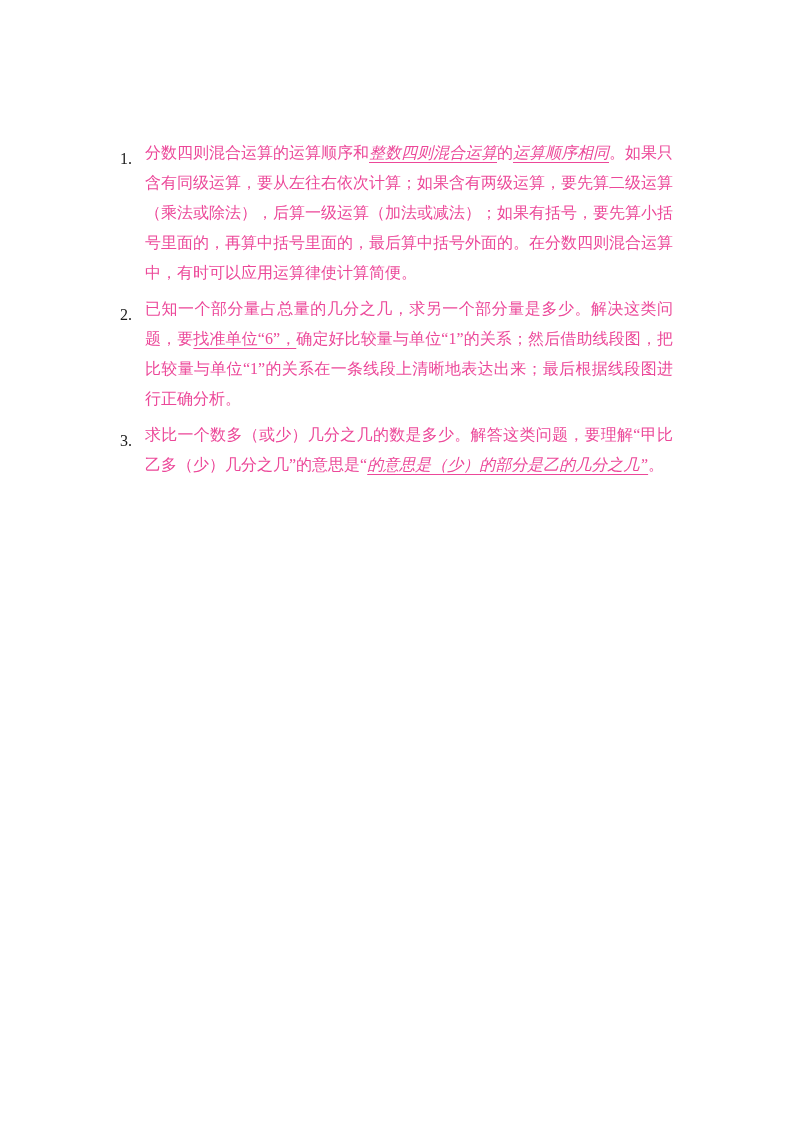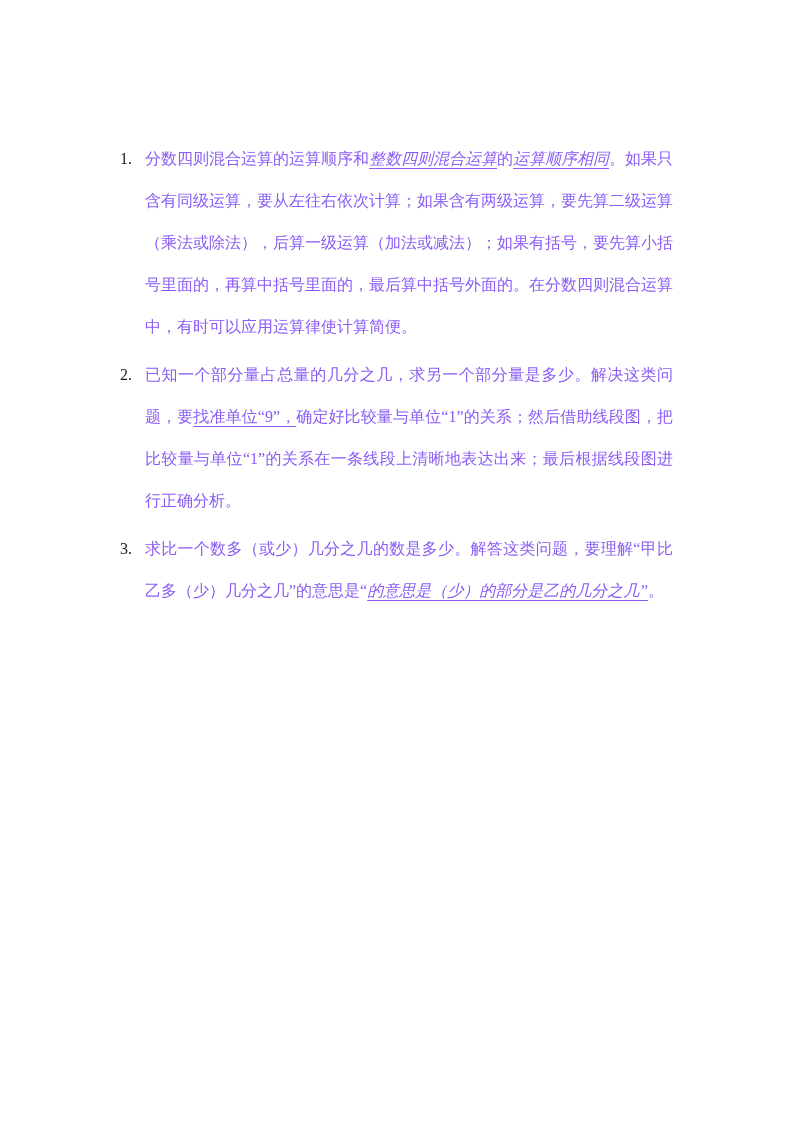--- a/index.html
+++ b/index.html
@@ -47,23 +47,23 @@
     width: 25px;
     font-size: 16px;
     line-height: 42px;
     font-family: "Liberation Serif", "DejaVu Serif", serif;
     color: #1b1b1b;
   }
   .item-text {
     flex: 1 1 auto;
     margin: 0;
     font-size: 16px;
-    line-height: 42px;
+    line-height: 30px;
     text-align: justify;
-    color: #8b5cf6;
+    color: #ec4899;
   }
   .seg { white-space: normal; }
   .seg-iu {
     font-style: italic;
     text-decoration: underline;
     text-underline-offset: 4px;
     text-decoration-thickness: 1px;
   }
   .seg-u {
     text-decoration: underline;
@@ -77,21 +77,21 @@
 <div class="page">
 
   <ol class="notes-list">
     <li class="note-item">
       <span class="item-number">1.</span>
       <p class="item-text"><span class="seg">分数四则混合运算的运算顺序和</span><span class="seg seg-iu">整数四则混合运算</span><span class="seg">的</span><span class="seg seg-iu">运算顺序相同</span><span class="seg">。如果只含有同级运算，要从左往右依次计算；如果含有两级运算，要先算二级运算（乘法或除法），后算一级运算（加法或减法）；如果有括号，要先算小括号里面的，再算中括号里面的，最后算中括号外面的。在分数四则混合运算中，有时可以应用运算律使计算简便。</span></p>
     </li>
 
     <li class="note-item">
       <span class="item-number">2.</span>
-      <p class="item-text"><span class="seg">已知一个部分量占总量的几分之几，求另一个部分量是多少。解决这类问题，要</span><span class="seg seg-u">找准单位“9”，</span><span class="seg">确定好比较量与单位“1”的关系；然后借助线段图，把比较量与单位“1”的关系在一条线段上清晰地表达出来；最后根据线段图进行正确分析。</span></p>
+      <p class="item-text"><span class="seg">已知一个部分量占总量的几分之几，求另一个部分量是多少。解决这类问题，要</span><span class="seg seg-u">找准单位“6”，</span><span class="seg">确定好比较量与单位“1”的关系；然后借助线段图，把比较量与单位“1”的关系在一条线段上清晰地表达出来；最后根据线段图进行正确分析。</span></p>
     </li>
 
     <li class="note-item">
       <span class="item-number">3.</span>
       <p class="item-text"><span class="seg">求比一个数多（或少）几分之几的数是多少。解答这类问题，要理解“甲比乙多（少）几分之几”的意思是“</span><span class="seg seg-iu">的意思是（少）的部分是乙的几分之几”</span><span class="seg">。</span></p>
     </li>
   </ol>
 </div>
 
 </body></html>

